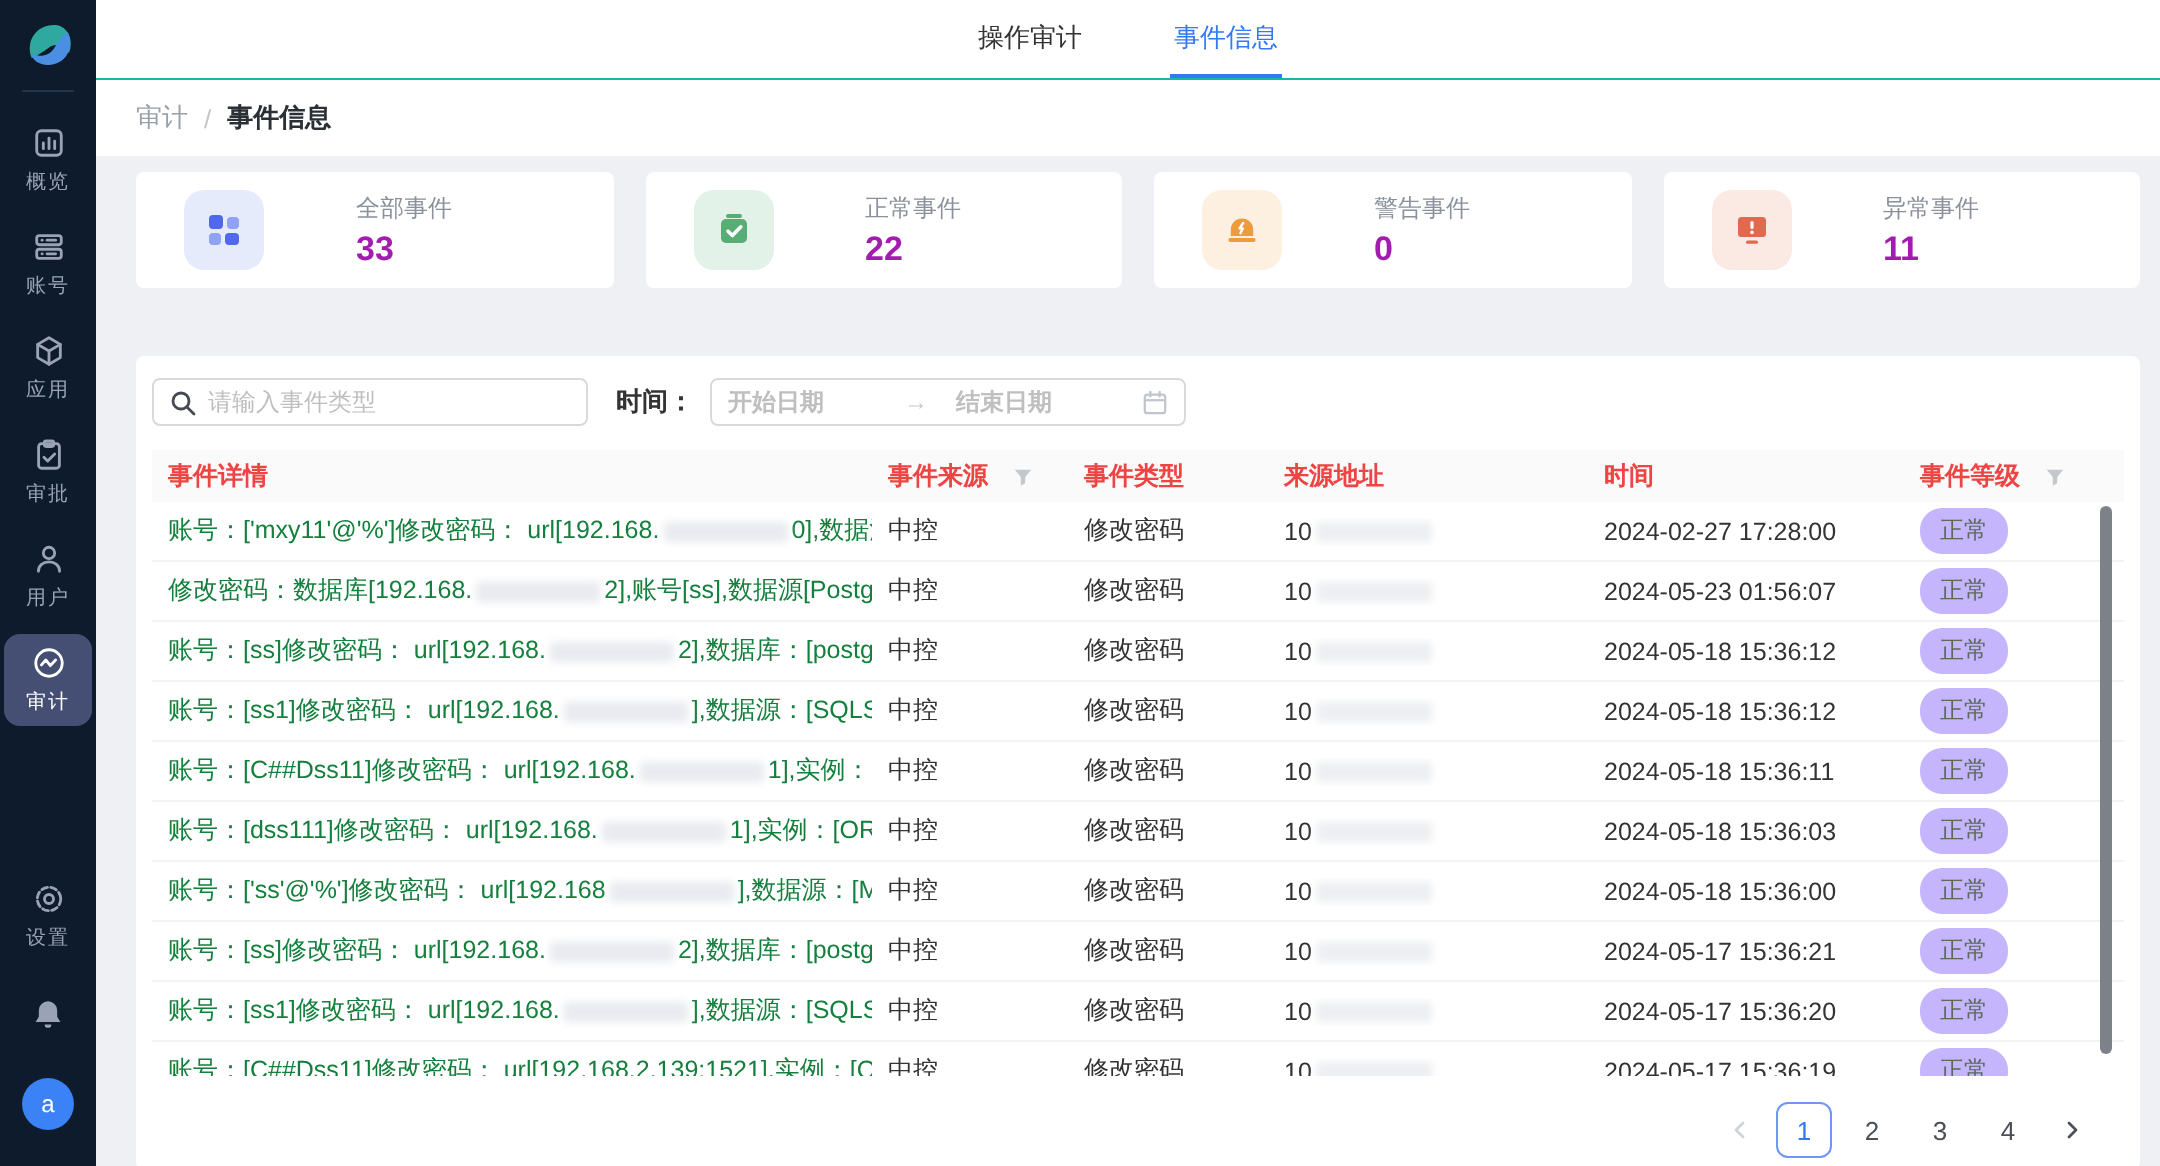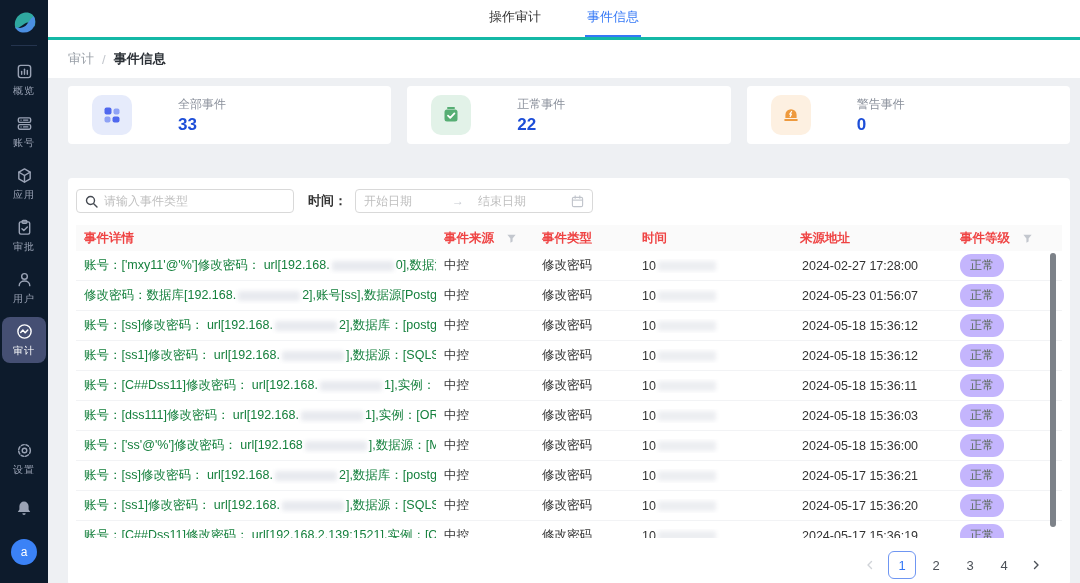--- a/index.html
+++ b/index.html
@@ -18,53 +18,53 @@
   .nav-item.active { background:#454f73; }
   .nav-item.active .lbl { color:#ffffff; }
   .nav-item.active svg { stroke:#ffffff; }
   .side-spacer { flex:1; }
   .bell-wrap { margin:14px 0 18px; cursor:pointer; }
   .avatar { width:26px; height:26px; border-radius:50%; background:#3b82f6; color:#fff;
     font-size:12px; display:flex; align-items:center; justify-content:center; margin-bottom:18px; cursor:pointer; }
 
   
   .main { margin-left:48px; width:1032px; height:583px; display:flex; flex-direction:column; }
-  .topbar { height:40px; background:#fff; border-bottom:3px solid #14b8a6;
+  .topbar { height:40px; background:#fff; border-bottom:1px solid #14b8a6;
     display:flex; justify-content:center; align-items:flex-end; gap:42px; flex:none; }
   .tab { font-size:13px; color:#333; padding:0 2px 11px; cursor:pointer; }
   .tab.active { color:#3478f6; border-bottom:2px solid #3478f6; padding-bottom:9px; }
   .breadcrumb { height:38px; background:#fff; display:flex; align-items:center;
     padding-left:20px; font-size:13px; flex:none; }
   .breadcrumb .parent { color:#9aa0a8; cursor:pointer; }
   .breadcrumb .sep { color:#c2c6cc; margin:0 8px; }
   .breadcrumb .current { color:#2b3036; font-weight:bold; }
 
   .content { flex:1; background:#eef0f3; padding:8px 10px 0 20px; }
 
   
   .cards { display:flex; gap:16px; }
   .card { flex:1; background:#fff; border-radius:4px; height:58px;
     display:flex; align-items:center; padding-left:24px;gap:32px; }
   .card-icon { width:40px; height:40px; border-radius:10px;
     display:flex; align-items:center; justify-content:center; flex:none; }
   .card-text { margin-left:14px; }
   .card-title { font-size:12px; color:#8b919c; }
-  .card-value { font-size:17px; color:#1d4ed8; font-weight:bold; margin-top:2px; }
+  .card-value { font-size:17px; color:#a21caf; font-weight:bold; margin-top:2px; }
 
   
   .panel { background:#fff; border-radius:4px; margin-top:34px; padding:11px 8px 0; height:407px; }
   .filter-row { display:flex; align-items:center; padding-bottom:12px; }
   .search-box { width:218px; height:24px; border:1px solid #d9d9d9; border-radius:4px;
     display:flex; align-items:center; padding:0 8px; gap:6px; background:#fff; }
   .search-box input { border:none; outline:none; flex:1; font-size:12px; color:#333; min-width:0; }
   .search-box input::placeholder { color:#bfbfbf; }
   .time-label { font-size:13px; color:#333; font-weight:bold; margin:0 8px 0 14px; }
   .date-range { width:238px; height:24px; border:1px solid #d9d9d9; border-radius:4px;
     display:flex; align-items:center; padding:0 8px; font-size:12px; color:#bfbfbf; background:#fff; }
-  .date-range .ph { width:88px; }
+  .date-range .ph { width:88px;font-weight:bold; }
   .date-range .arrow { color:#c6cad0; font-size:12px; margin-right:14px; }
   .date-range .cal { margin-left:auto; display:flex; }
 
   
   .thead { display:flex; background:#fafafa; height:26px; align-items:center;
     font-size:12.5px; font-weight:bold; color:#ef4444; }
   .th,.td { padding:0 8px; flex:none; display:flex; align-items:center; overflow:hidden; white-space:nowrap; }
   .c-detail{width:360px;} .c-source{width:98px;} .c-type{width:100px;}
   .c-addr{width:160px;} .c-time{width:158px;} .c-level{width:110px;}
   .funnel { margin-left:12px; display:flex; cursor:pointer; }
@@ -230,20 +230,34 @@
               <path d="M10 4.2 a5.6 5.6 0 0 1 5.6 5.6 v3.2 H4.4 V9.8 A5.6 5.6 0 0 1 10 4.2 Z" fill="#ee9a3e"></path>
               <rect x="3.2" y="14" width="13.6" height="2" rx="1" fill="#ee9a3e"></rect>
               <path d="M10.6 6.5 l-1.8 2.7 h1.6 l-1.2 2.4" stroke="#fff" stroke-width="1.2" fill="none" stroke-linecap="round" stroke-linejoin="round"></path>
             </svg>
           </div>
     <div class="card-text">
       <div class="card-title">警告事件</div>
       <div class="card-value">0</div>
     </div>
         </div>
+        <div class="card">
+          <div class="card-icon" style="background:#fbe9e3">
+            <svg width="20" height="20" viewBox="0 0 20 20">
+              <rect x="3" y="3.5" width="14" height="10" rx="1.8" fill="#e06a4e"></rect>
+              <rect x="9.2" y="5.5" width="1.6" height="4" rx="0.8" fill="#fff"></rect>
+              <circle cx="10" cy="11.2" r="0.9" fill="#fff"></circle>
+              <rect x="7" y="15.3" width="6" height="1.6" rx="0.8" fill="#e06a4e"></rect>
+            </svg>
+          </div>
+    <div class="card-text">
+      <div class="card-title">异常事件</div>
+      <div class="card-value">11</div>
+    </div>
+        </div>
       </div>
 
     <div class="panel">
 
       <div class="filter-row">
         <div class="search-box">
           <span style="display:flex;">
             <svg width="13" height="13" viewBox="0 0 13 13" fill="none">
               <circle cx="5.5" cy="5.5" r="4" stroke="#454a52" stroke-width="1.4"></circle>
               <line x1="8.7" y1="8.7" x2="12" y2="12" stroke="#454a52" stroke-width="1.4" stroke-linecap="round"></line>
@@ -271,22 +285,22 @@
         <div class="th c-detail">事件详情</div>
         <div class="th c-source">
           <span>事件来源</span>
           <span class="funnel">
             <svg width="11" height="11" viewBox="0 0 12 12">
                 <path d="M1.5 2 h9 L7.2 6 v3.4 l-2.4 1.2 V6 Z" fill="#c3c7ce"></path>
               </svg>
           </span>
         </div>
         <div class="th c-type">事件类型</div>
+        <div class="th c-addr">来源地址</div>
         <div class="th c-time">时间</div>
-        <div class="th c-addr">来源地址</div>
         <div class="th c-level">
           <span>事件等级</span>
           <span class="funnel">
             <svg width="11" height="11" viewBox="0 0 12 12">
                 <path d="M1.5 2 h9 L7.2 6 v3.4 l-2.4 1.2 V6 Z" fill="#c3c7ce"></path>
               </svg>
           </span>
         </div>
       </div>
 

